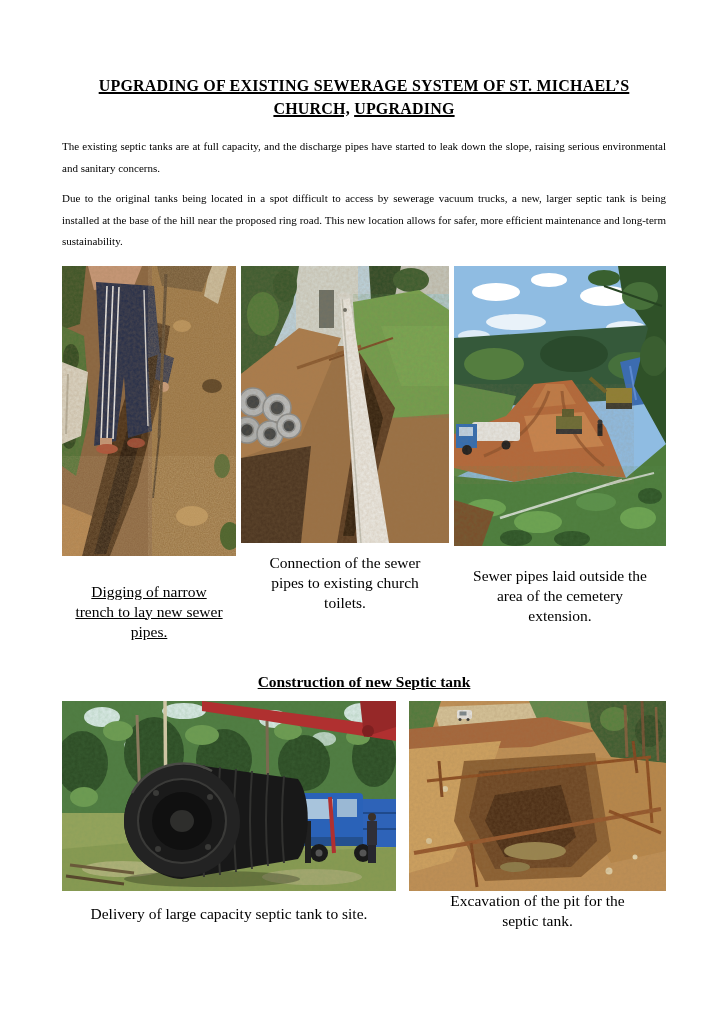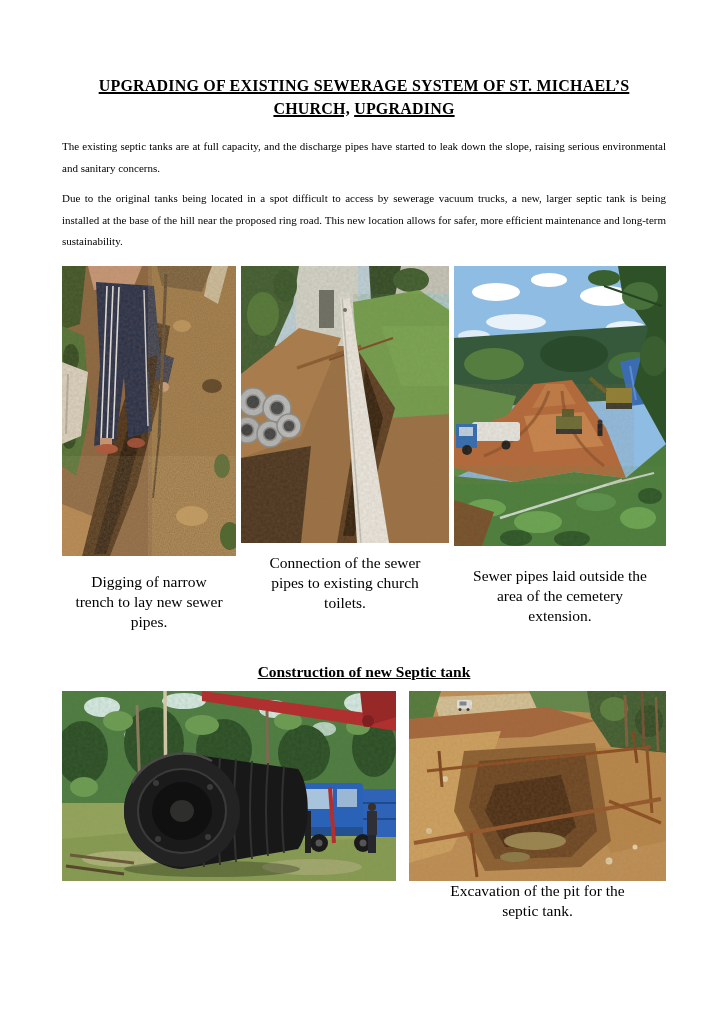--- a/index.html
+++ b/index.html
@@ -22,21 +22,21 @@
   }
   h2.sec2{margin-top:30px;text-decoration:underline;}
   .row{display:flex;justify-content:space-between;align-items:flex-start;}
   .row1{margin-top:13px;}
   .row2{margin-top:9px;}
   figure{margin:0;display:flex;flex-direction:column;align-items:center;}
   figure svg{display:block;}
   figcaption{
     font-size:15.5px;line-height:20px;text-align:center;
   }
-  .cap1{margin-top:16px;width:150px;}
+  .cap1{margin-top:26px;width:150px;text-decoration:underline;}
   .cap2{margin-top:10px;width:180px;}
   .cap3{margin-top:20px;width:186px;}
   .cap4{margin-top:13px;width:334px;}
   .cap5{width:206px;}
 </style>
 </head>
 <body>
 
 <svg width="0" height="0" style="position:absolute" aria-hidden="true">
   <defs>
@@ -323,20 +323,21 @@
         <ellipse cx="120" cy="120" rx="58" ry="56" fill="#232323"></ellipse>
         <ellipse cx="120" cy="120" rx="44" ry="42" fill="#1a1a1a" stroke="#3a3a38" stroke-width="2"></ellipse>
         <ellipse cx="120" cy="120" rx="30" ry="29" fill="#101010"></ellipse>
         <ellipse cx="120" cy="120" rx="12" ry="11" fill="#2e2e2c"></ellipse>
         <path d="M70,92 A58,56 0 0 1 150,70" stroke="#4a4a46" stroke-width="2.5" fill="none"></path>
         <circle cx="94" cy="92" r="3" fill="#3a3a38"></circle>
         <circle cx="148" cy="96" r="3" fill="#3a3a38"></circle>
         <circle cx="96" cy="148" r="3" fill="#3a3a38"></circle>
         <circle cx="146" cy="146" r="3" fill="#3a3a38"></circle>
       </svg>
+      <figcaption class="cap4">Delivery of large capacity septic tank to site.</figcaption>
     </figure>
 
     <figure>
       <svg width="257" height="190" viewBox="0 0 257 190">
         <rect width="257" height="190" fill="#c09055"></rect>
 
         <polygon points="24,6 128,2 138,16 30,26" fill="#d6c49a"></polygon>
         <polygon points="0,0 32,0 24,26 0,30" fill="#4e7a3c"></polygon>
         <polygon points="120,0 180,0 186,22 128,18" fill="#5d884a"></polygon>
         <rect x="48" y="9" width="15" height="9" rx="2" fill="#e8e8e6"></rect>

